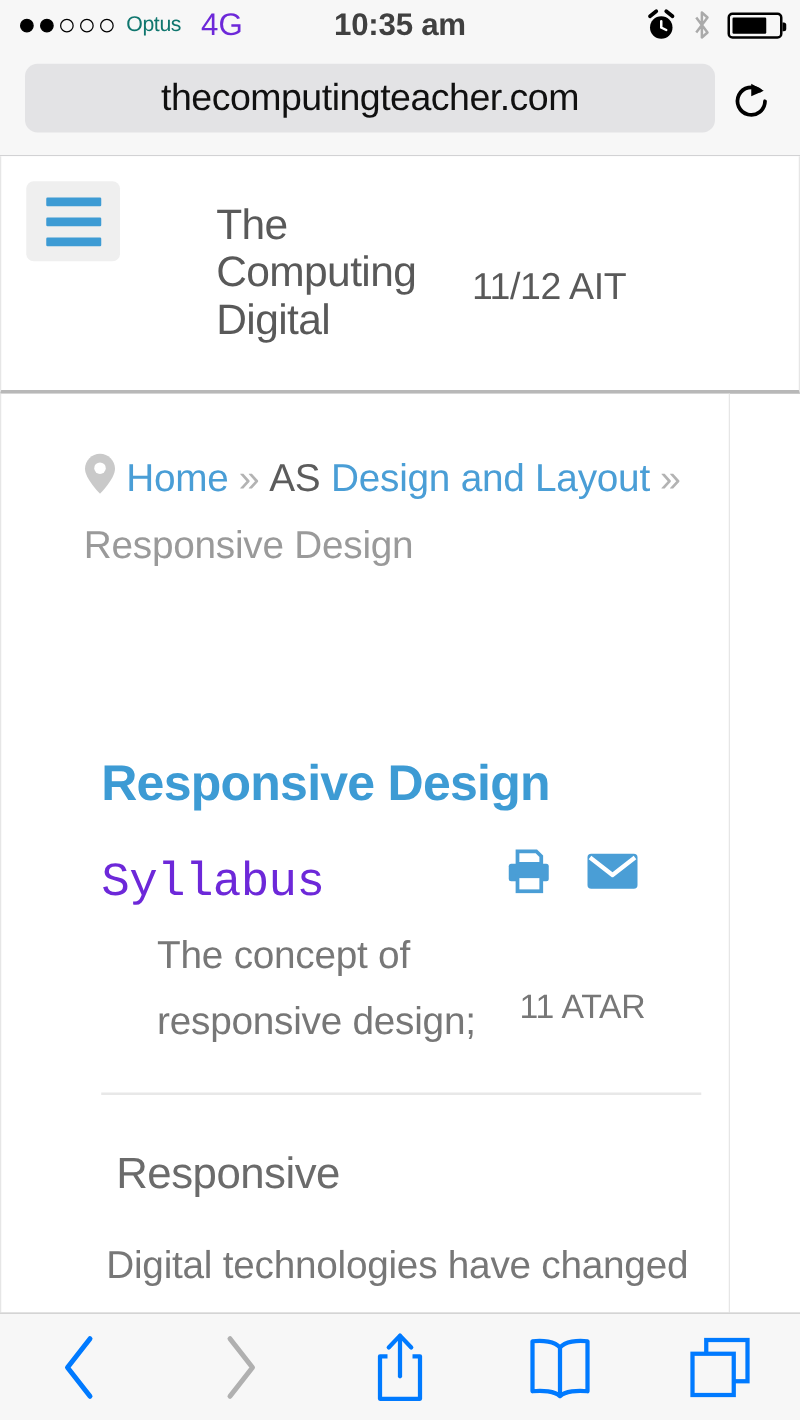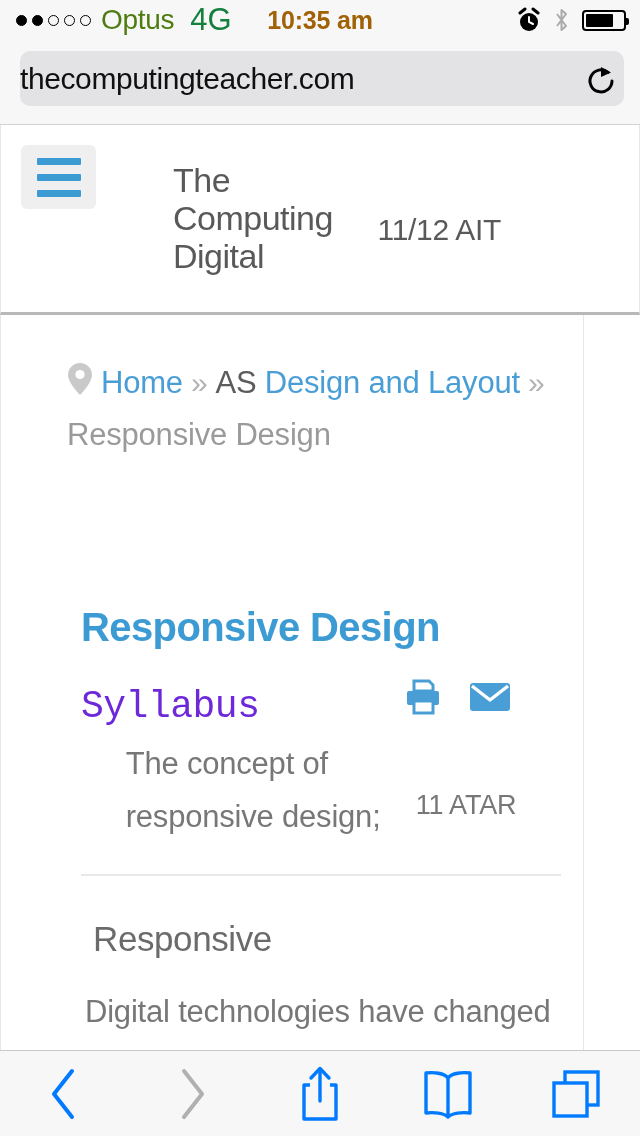--- a/index.html
+++ b/index.html
@@ -23,26 +23,26 @@
     background: #f7f7f7;
     display: flex; align-items: center;
   }
   .sb-left {
     display: flex; align-items: center;
     margin-left: 16px; gap: 10px;
   }
   .dots { display: flex; align-items: center; gap: 5px; }
   .dot { width: 11px; height: 11px; border-radius: 50%; border: 1.6px solid #000; }
   .dot.filled { background: #000; }
-  .carrier { font-size: 28px; color: #4d7c0f; letter-spacing: -0.3px; }
-  .network { font-size: 31px; color: #15803d; margin-left: 6px; }
+  .carrier { font-size: 17px; color: #0f766e; letter-spacing: -0.3px; }
+  .network { font-size: 25px; color: #6d28d9; margin-left: 6px; }
   .sb-time {
     position: absolute; left: 0; width: 640px;
     text-align: center; font-size: 25px; font-weight: bold;
-    color: #a16207; letter-spacing: -0.2px;
+    color: #404040; letter-spacing: -0.2px;
   }
   .sb-right {
     position: absolute; right: 14px;
     display: flex; align-items: center; gap: 12px;
   }
   .batt {
     width: 44px; height: 21px;
     border: 2px solid #000; border-radius: 4px;
     position: relative; padding: 2px;
   }
@@ -54,23 +54,23 @@
 
   
   .urlbar {
     position: absolute; top: 40px; left: 0;
     width: 640px; height: 85px;
     background: #f7f7f7;
     border-bottom: 1px solid #d2d2d4;
   }
   .urlfield {
     position: absolute; left: 20px; top: 11px;
-    width: 604px; height: 55px;
+    width: 552px; height: 55px;
     background: #e3e3e5; border-radius: 10px;
-    display: flex; align-items: center; justify-content: flex-start;
+    display: flex; align-items: center; justify-content: center;
   }
   .urlfield span { font-size: 30px; color: #101010; letter-spacing: -0.4px; }
   .reload {
     position: absolute; right: 22px; top: 24px;
     width: 34px; height: 34px;
   }
 
   
   .siteheader {
     position: absolute; top: 125px; left: 0;

